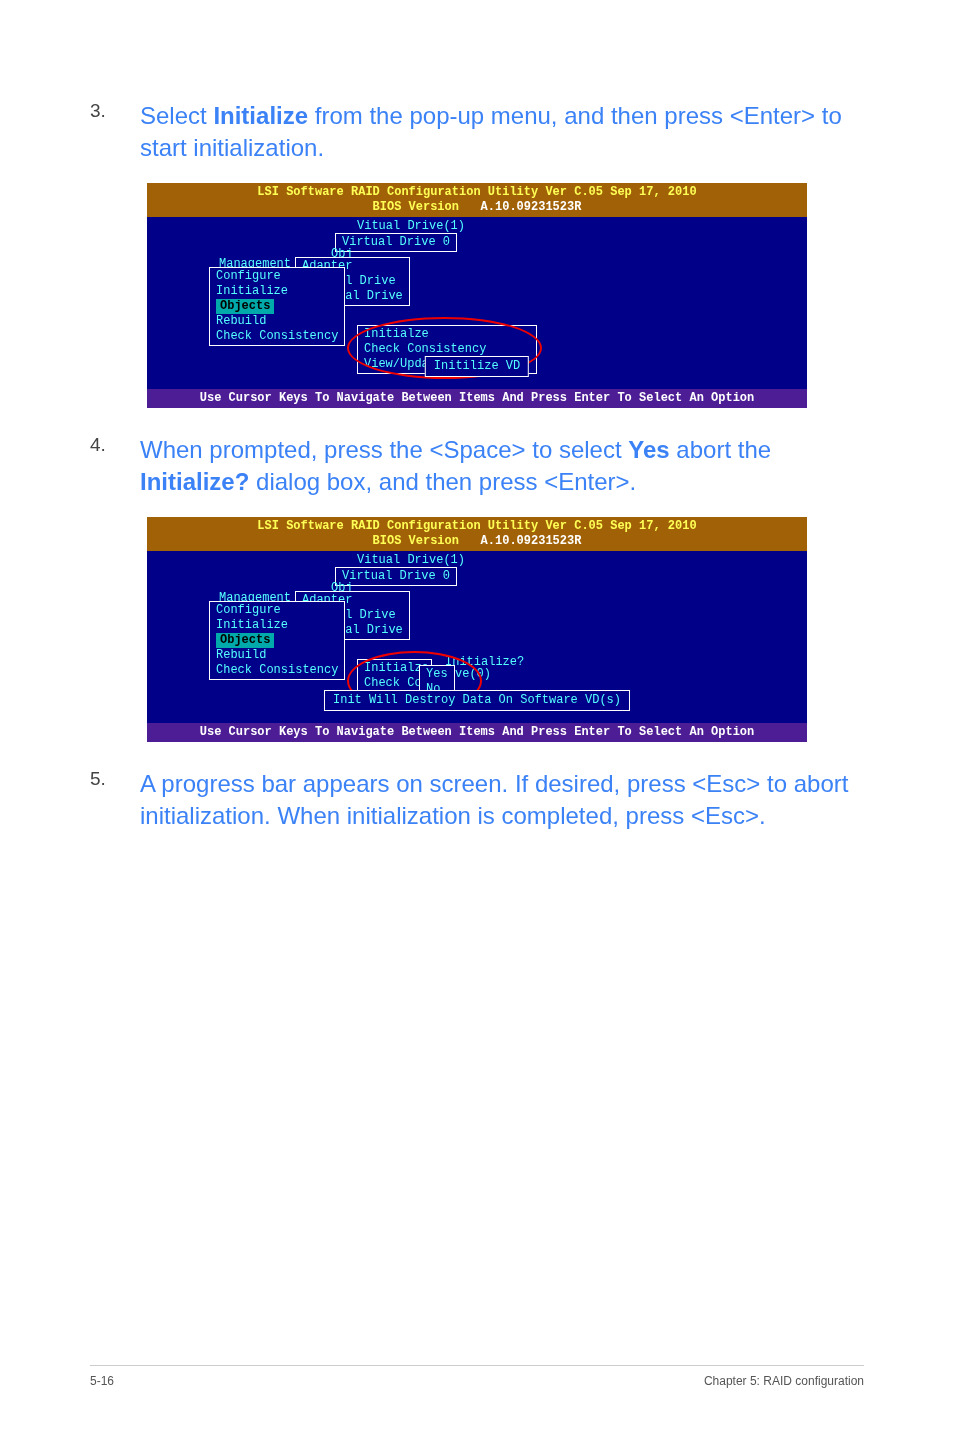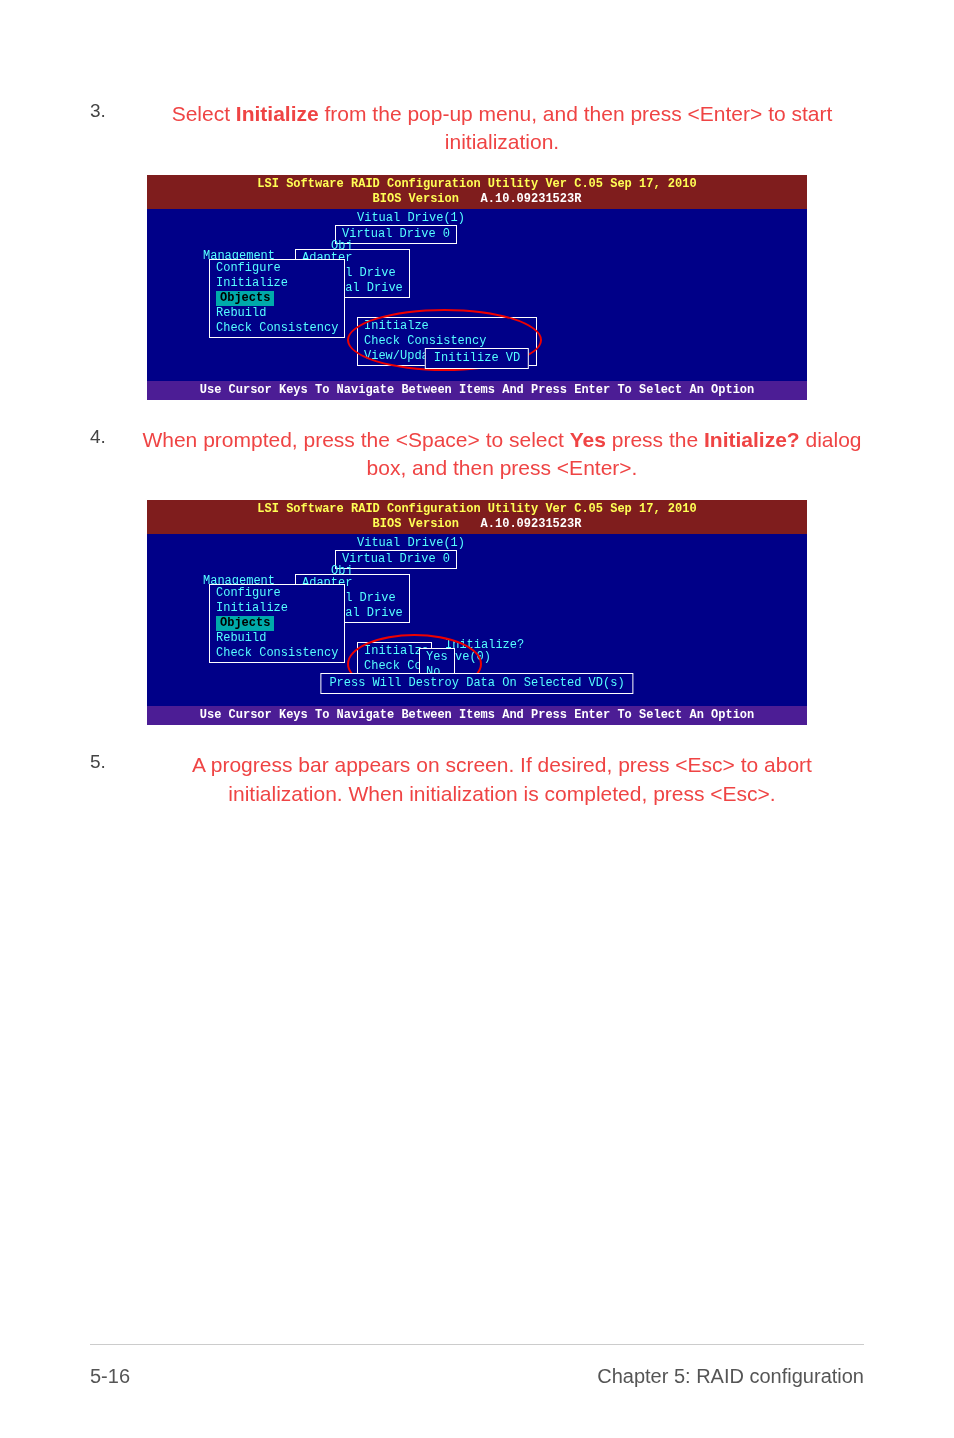--- a/index.html
+++ b/index.html
@@ -13,37 +13,36 @@
   }
   .content { padding: 100px 90px 0 90px; }
   .step { display: flex; margin-bottom: 18px; }
   .step-num {
     width: 50px;
     flex-shrink: 0;
     font-size: 19px;
     color: #444;
   }
   .step-text {
-    font-size: 21px;
-    color: #ef4444;
+    font-size: 24px;
+    color: #3b82f6;
     line-height: 1.35;
-    text-align: center;
   }
   .bios-wrap { display: flex; justify-content: center; margin: 4px 0 26px 0; }
   .bios {
     width: 660px;
     background: #0000aa;
     font-family: "Courier New", monospace;
     font-size: 12px;
     line-height: 1.25;
     color: #fff;
     position: relative;
   }
   .bios-header {
-    background: #7f1d1d;
+    background: #a16207;
     color: #ffffff;
     text-align: center;
     padding: 2px 0;
     font-weight: bold;
   }
   .bios-header .yellow { color: #ffff55; }
   .bios-body {
     background: #000088;
     position: relative;
     height: 172px;
@@ -61,21 +60,21 @@
     color: #55ffff;
     background: #000088;
   }
   .obj-label {
     position: absolute;
     left: 184px; top: 30px;
     color: #55ffff;
   }
   .mgmt-label {
     position: absolute;
-    left: 56px; top: 40px;
+    left: 72px; top: 40px;
     color: #55ffff;
   }
   .mgmt-box {
     position: absolute;
     left: 62px; top: 50px;
     border: 1px solid #fff;
     background: #000088;
     padding: 1px 6px;
     color: #55ffff;
     min-width: 80px;
@@ -147,24 +146,24 @@
     border: 1px solid #fff;
     background: #000088;
     padding: 1px 2px 1px 6px;
     color: #55ffff;
   }
   .page-footer {
     position: absolute;
     bottom: 50px;
     left: 90px; right: 90px;
     border-top: 1px solid #ccc;
-    padding-top: 20px;
+    padding-top: 8px;
     display: flex;
     justify-content: space-between;
-    font-size: 20px;
+    font-size: 12px;
     color: #555;
   }
 </style>
 </head>
 <body>
 
 <div class="content">
 
   <div class="step">
     <div class="step-num">3.</div>
@@ -205,21 +204,21 @@
         <div class="red-ellipse" style="left:200px; top:100px; width:195px; height:62px;"></div>
         <div class="status-box">Initilize VD</div>
       </div>
       <div class="bios-footer">Use Cursor Keys To Navigate Between Items And Press Enter To Select An Option</div>
     </div>
   </div>
 
   <div class="step">
     <div class="step-num">4.</div>
     <div class="step-text">
-      <span>When prompted, press the &lt;Space&gt; to select </span><b>Yes</b><span> press the </span><b>Initialize?</b><span> dialog box, and then press &lt;Enter&gt;.</span>
+      <span>When prompted, press the &lt;Space&gt; to select </span><b>Yes</b><span> abort the </span><b>Initialize?</b><span> dialog box, and then press &lt;Enter&gt;.</span>
     </div>
   </div>
 
   <div class="bios-wrap">
     <div class="bios">
       <div class="bios-header">
         <span class="yellow">LSI Software RAID Configuration Utility Ver C.05 Sep 17, 2010</span><br>
         <span class="yellow">BIOS Version</span>&nbsp;&nbsp;&nbsp;<span style="color:#fff">A.10.09231523R</span>
       </div>
       <div class="bios-body">
@@ -244,21 +243,21 @@
           <div>Initialze</div>
           <div>Check Con</div>
           <div>View/Upda</div>
         </div>
         <div class="init-label">Initialize?</div>
         <div class="init-box">
           <div>Yes</div>
           <div>No</div>
         </div>
         <div class="red-ellipse" style="left:200px; top:100px; width:135px; height:60px;"></div>
-        <div class="status-box">Press Will Destroy Data On Selected VD(s)</div>
+        <div class="status-box">Init Will Destroy Data On Software VD(s)</div>
       </div>
       <div class="bios-footer">Use Cursor Keys To Navigate Between Items And Press Enter To Select An Option</div>
     </div>
   </div>
 
   <div class="step">
     <div class="step-num">5.</div>
     <div class="step-text">A progress bar appears on screen. If desired, press &lt;Esc&gt; to abort initialization. When initialization is completed, press &lt;Esc&gt;.</div>
   </div>
 

